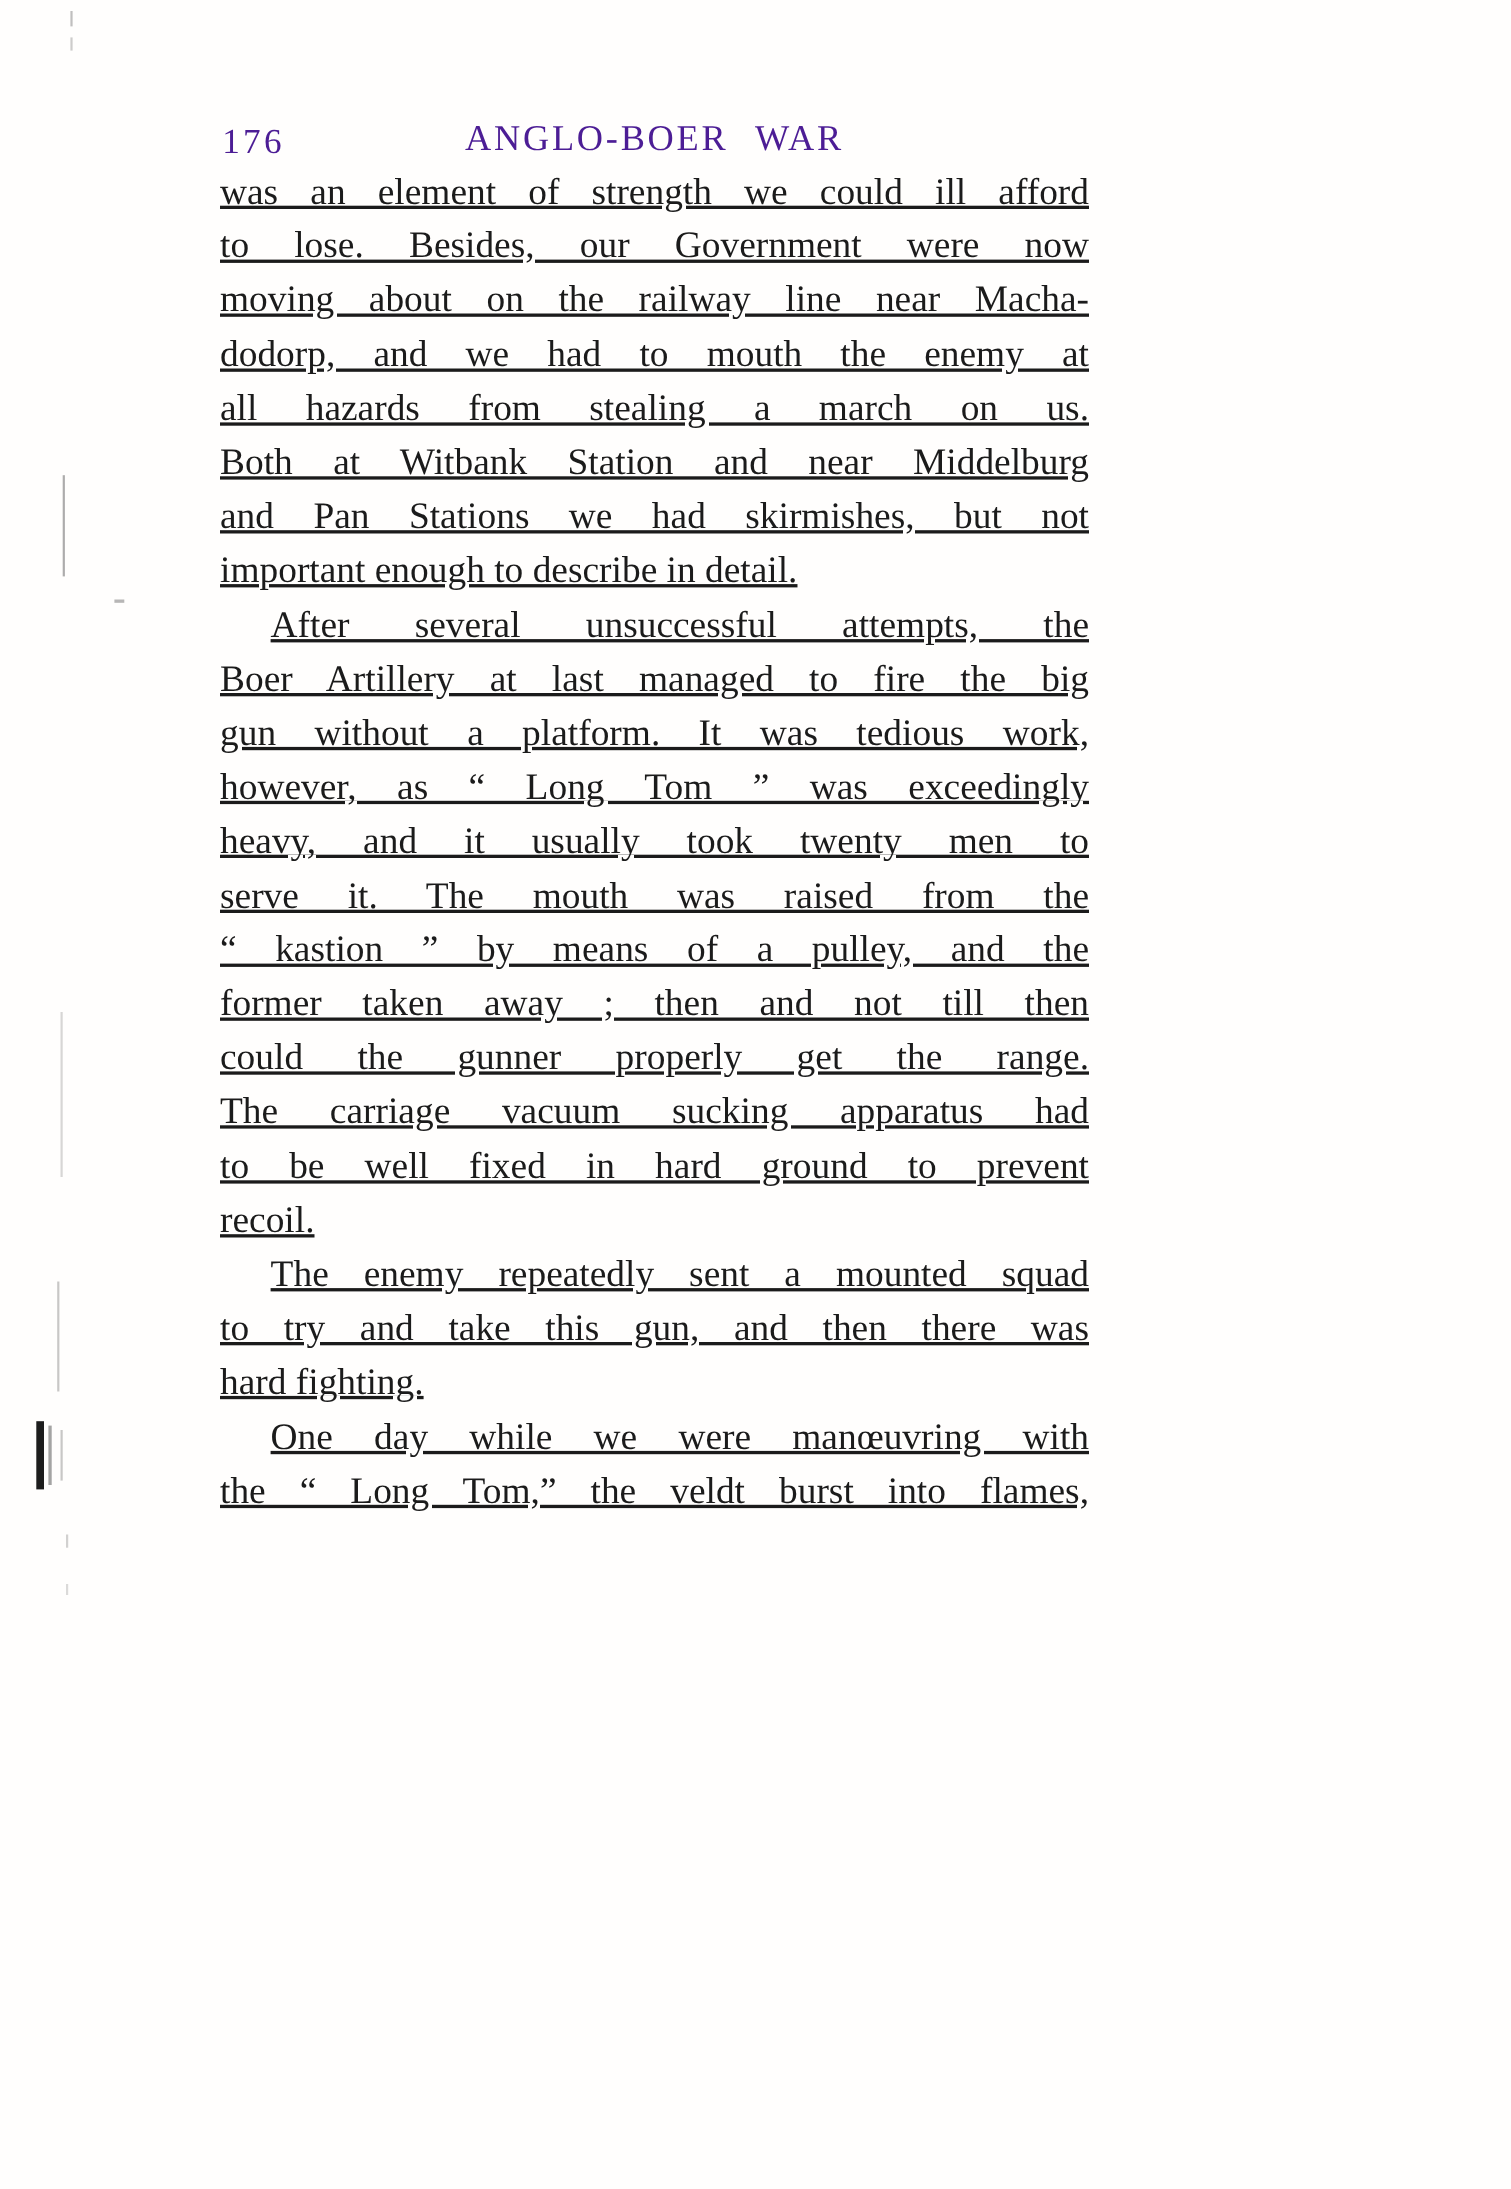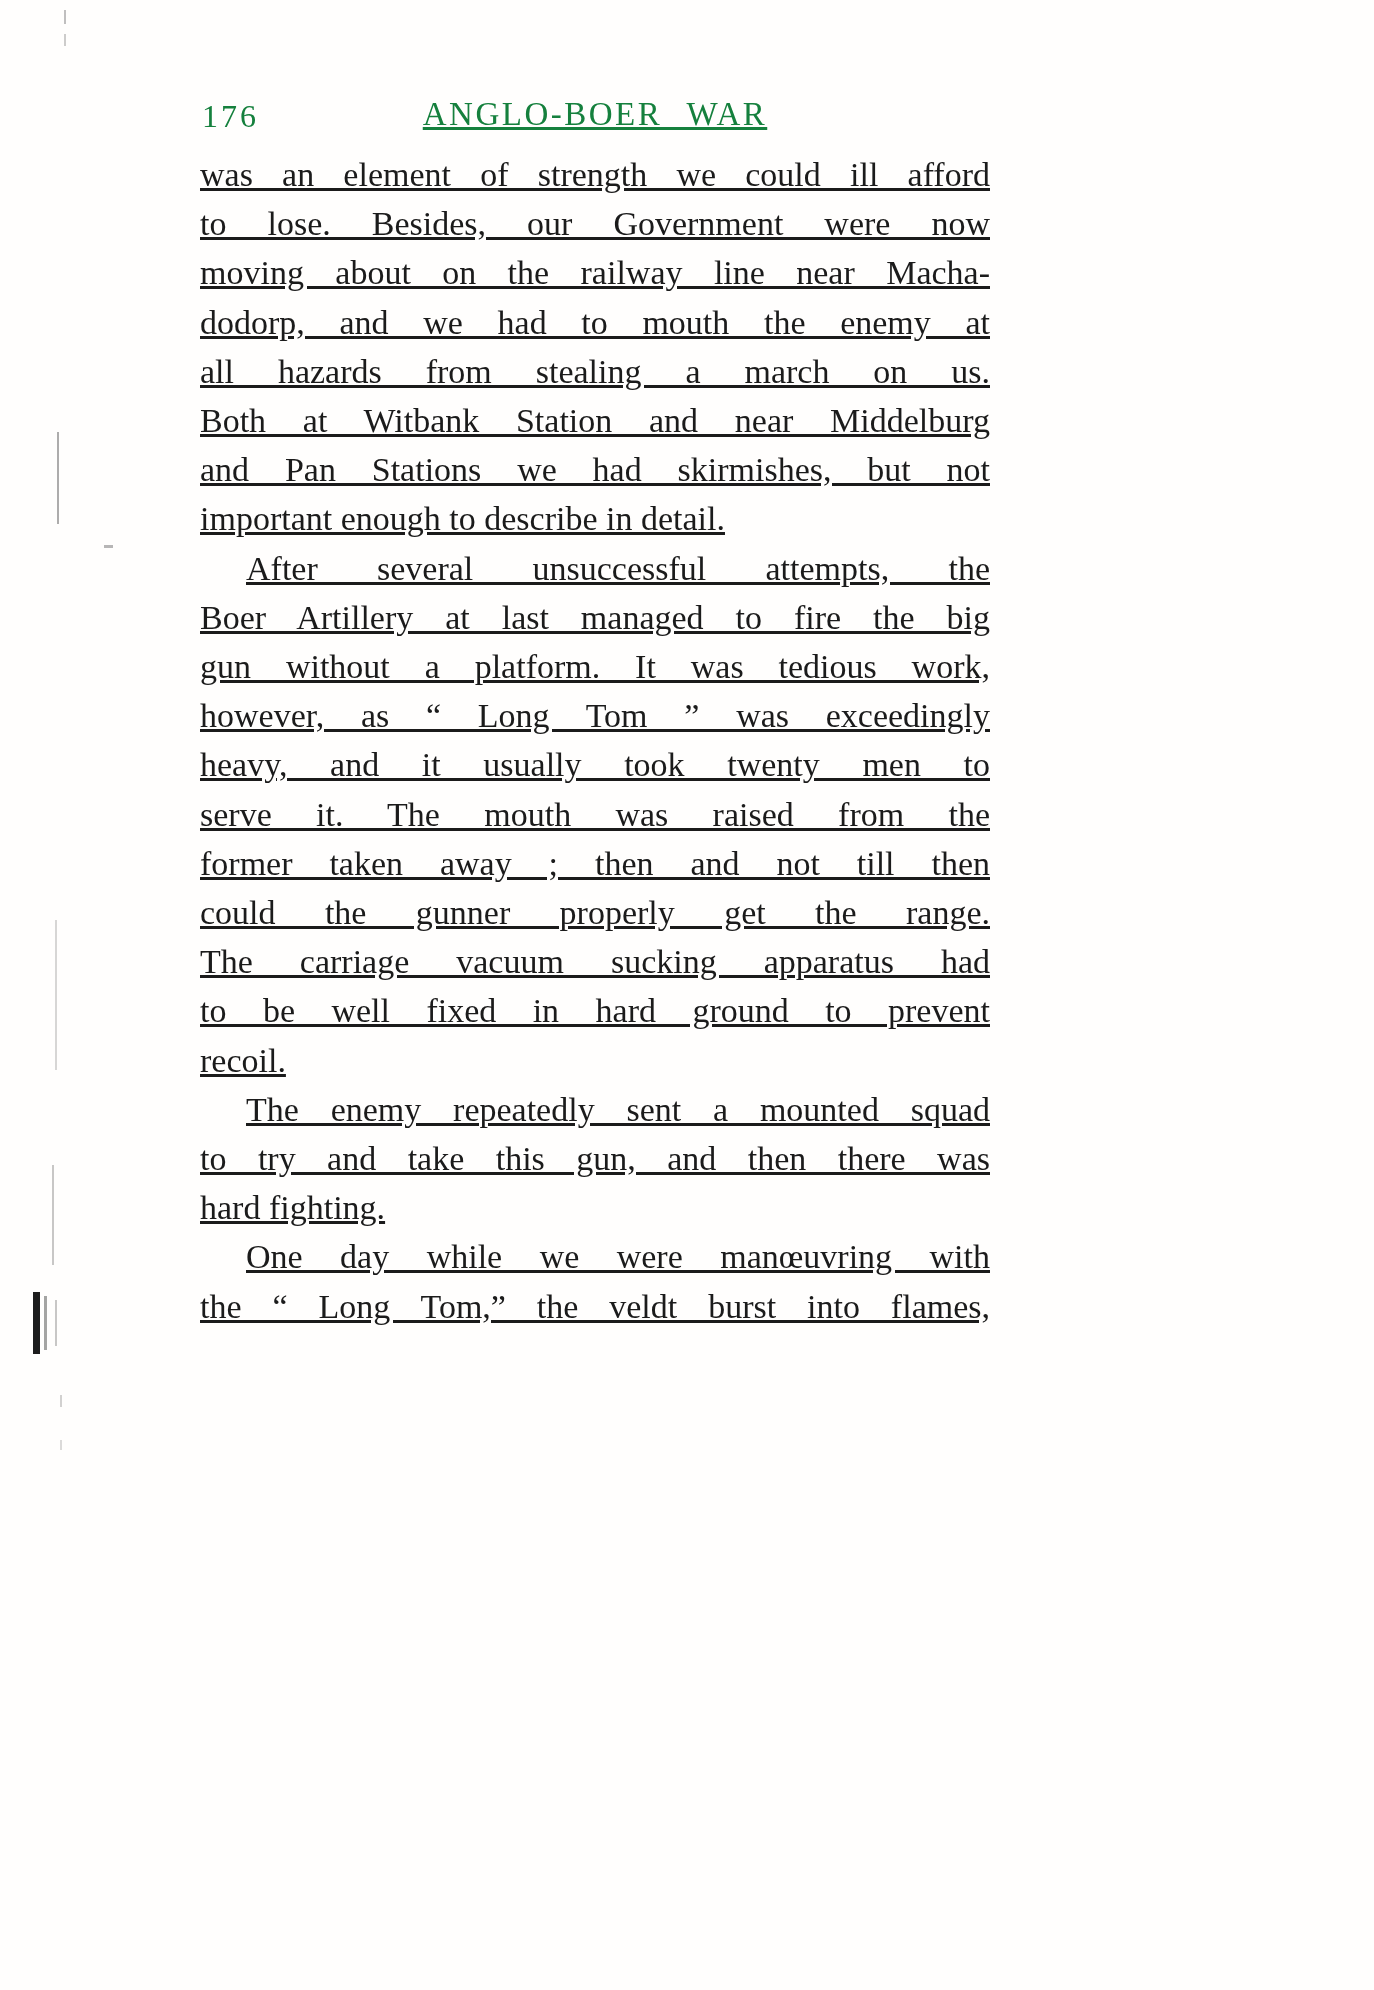--- a/index.html
+++ b/index.html
@@ -10,28 +10,27 @@
   }
   .page {
     position: relative;
     width: 1374px;
     height: 1990px;
     background: #fffefd;
     overflow: hidden;
   }
   .header {
     position: absolute;
-    top: 96px;
+    top: 108px;
     left: 200px;
     width: 790px;
     height: 44px;
     font-size: 33px;
     letter-spacing: 2.5px;
-    color: #15803d;
-    text-decoration: underline;
+    color: #4c1d95;
   }
   .pagenum {
     position: absolute;
     left: 2px;
     top: 2px;
     font-size: 32px;
     letter-spacing: 3px;
   }
   .runhead {
     display: block;
@@ -97,20 +96,21 @@
         <div class="line">and Pan Stations we had skirmishes, but not</div>
         <div class="line flush-left">important enough to describe in detail.</div>
       </div>
       <div class="paragraph">
         <div class="line indent">After several unsuccessful attempts, the</div>
         <div class="line">Boer Artillery at last managed to fire the big</div>
         <div class="line">gun without a platform.  It was tedious work,</div>
         <div class="line">however, as “ Long Tom ” was exceedingly</div>
         <div class="line">heavy, and it usually took twenty men to</div>
         <div class="line">serve it.  The mouth was raised from the</div>
+        <div class="line">“ kastion ” by means of a pulley, and the</div>
         <div class="line">former taken away ; then and not till then</div>
         <div class="line">could the gunner properly get the range.</div>
         <div class="line">The carriage vacuum sucking apparatus had</div>
         <div class="line">to be well fixed in hard ground to prevent</div>
         <div class="line flush-left">recoil.</div>
       </div>
       <div class="paragraph">
         <div class="line indent">The enemy repeatedly sent a mounted squad</div>
         <div class="line">to try and take this gun, and then there was</div>
         <div class="line flush-left">hard fighting.</div>

